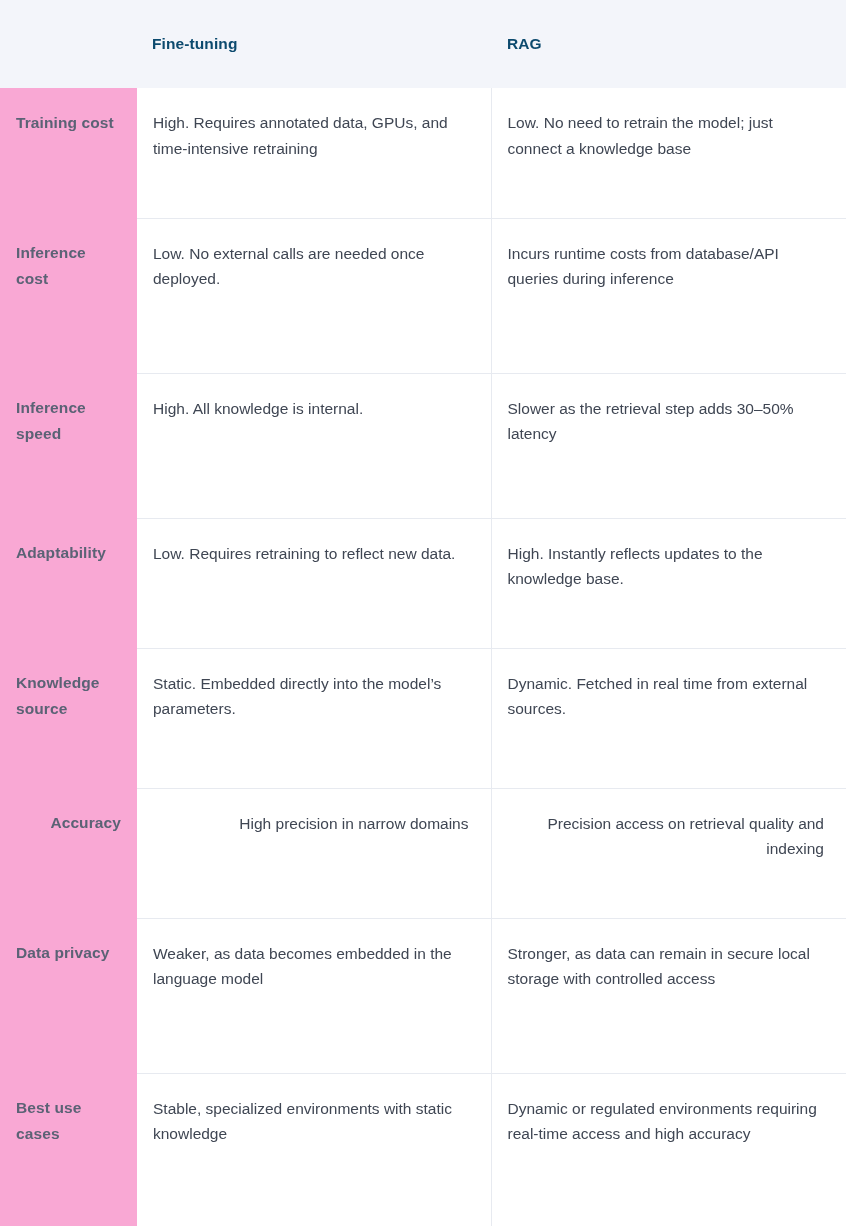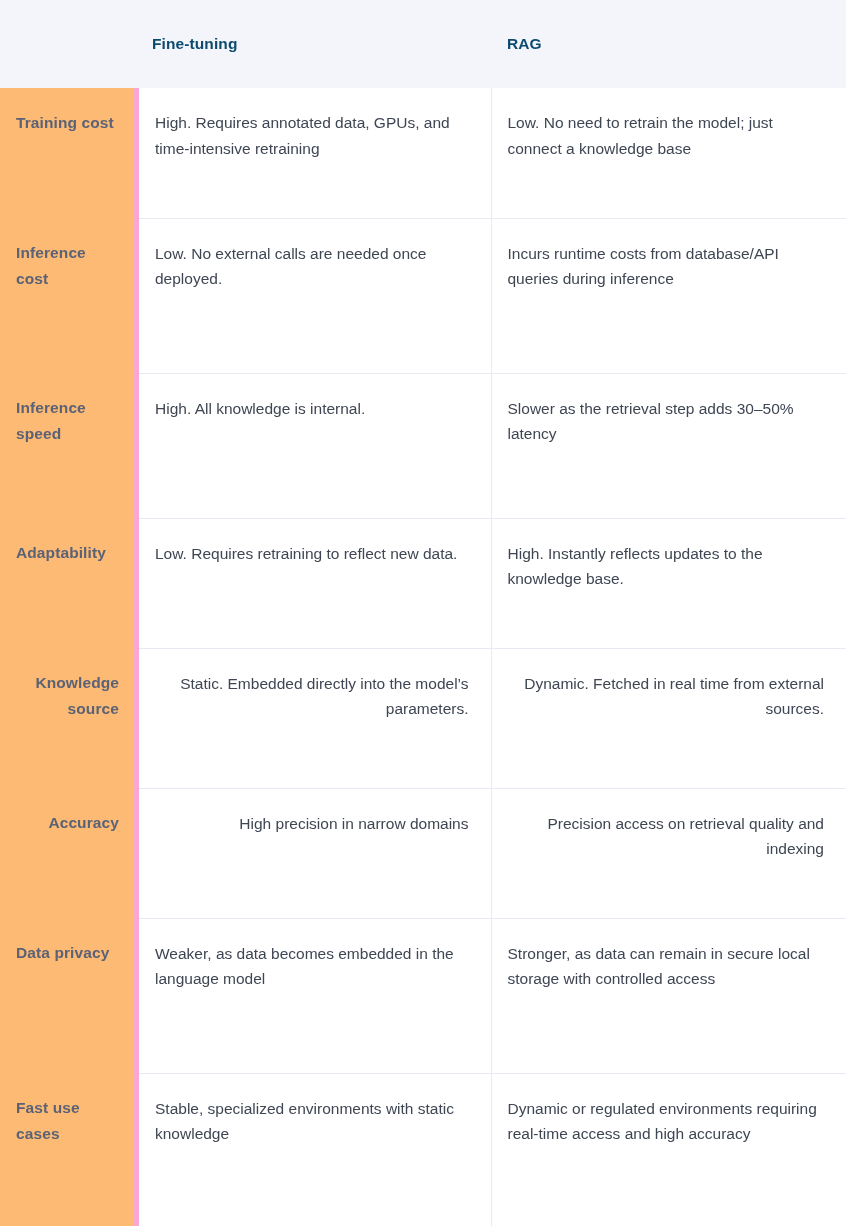--- a/index.html
+++ b/index.html
@@ -56,46 +56,46 @@
   tbody td {
     vertical-align: top;
     border-bottom: 1px solid #e7eaf0;
     padding: 22px 22px 22px 16px;
     font-size: 15.5px;
     line-height: 1.65;
     color: #3f4653;
   }
 
   tbody td.row-label {
-    background: #fdba74;
+    background: #f9a8d4;
     font-weight: bold;
     color: #5b6275;
     border-bottom: none;
     padding: 22px 14px 22px 16px;
     letter-spacing: 0.1px;
   }
 
   tbody td.cell-a {
-    border-left: 6px solid #f9a8d4;
+    border-left: 2px solid #f9a8d4;
   }
   tbody td.cell-b {
     border-left: 1px solid #e7eaf0;
   }
 
   tbody tr:last-child td.cell-a,
   tbody tr:last-child td.cell-b {
     border-bottom: none;
   }
 
   
   tr.r0 { height: 130px; }
   tr.r1 { height: 155px; }
   tr.r2 { height: 145px; padding-left: 33px; }
   tr.r3 { height: 130px; }
-  tr.r4 { height: 140px; text-align: right; }
+  tr.r4 { height: 140px; }
   tr.r5 { height: 130px; text-align: right; }
   tr.r6 { height: 155px; }
   tr.r7 { height: 165px; }
 
   .label-text { display: block; }
   .cell-text { display: block; }
 </style>
 </head>
 <body>
 
@@ -186,21 +186,21 @@
           </td>
         <td class="cell-a">
             <span class="cell-text">Weaker, as data becomes embedded in the language model</span>
           </td>
         <td class="cell-b">
             <span class="cell-text">Stronger, as data can remain in secure local storage with controlled access</span>
           </td>
       </tr>
       <tr class="r7">
         <td class="row-label">
-            <span class="label-text">Fast use cases</span>
+            <span class="label-text">Best use cases</span>
           </td>
         <td class="cell-a">
             <span class="cell-text">Stable, specialized environments with static knowledge</span>
           </td>
         <td class="cell-b">
             <span class="cell-text">Dynamic or regulated environments requiring real-time access and high accuracy</span>
           </td>
       </tr>
     </tbody>
   </table>

